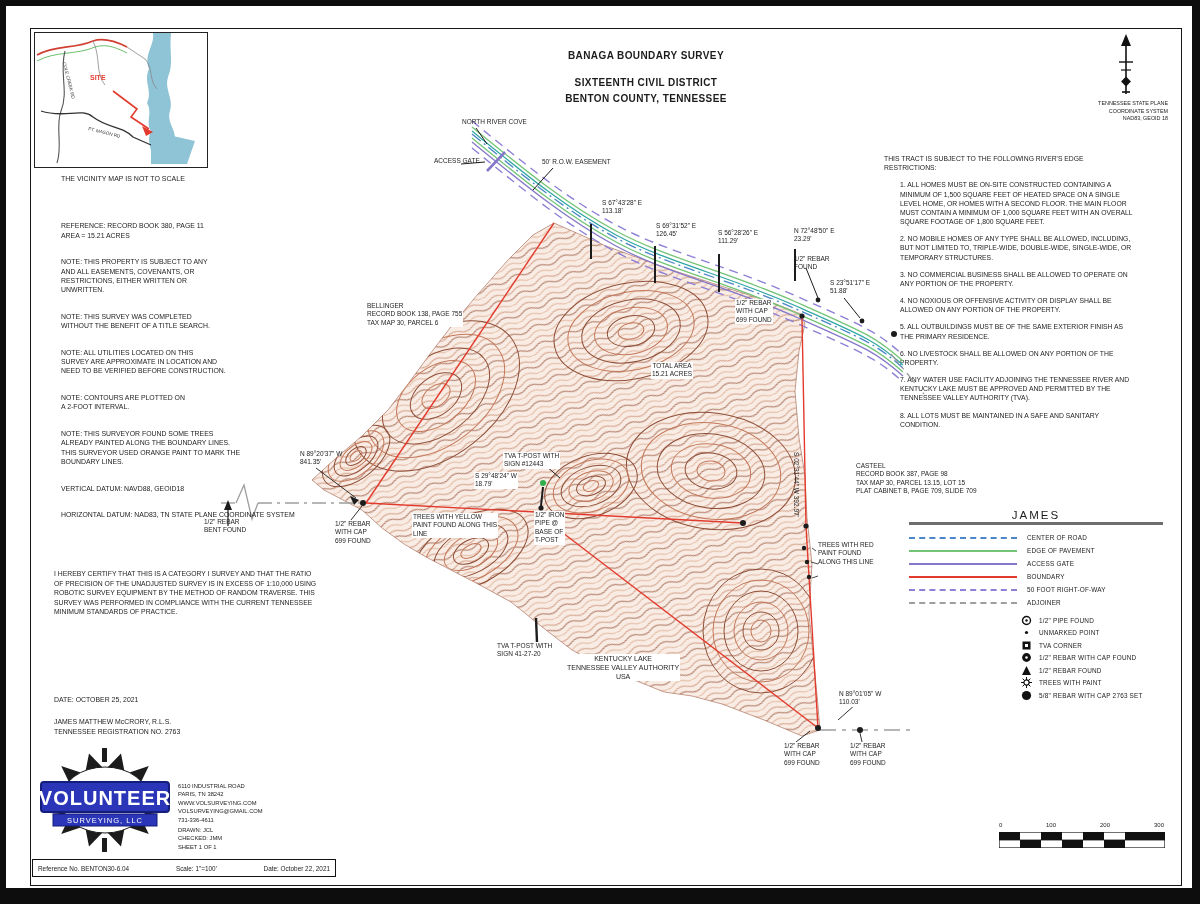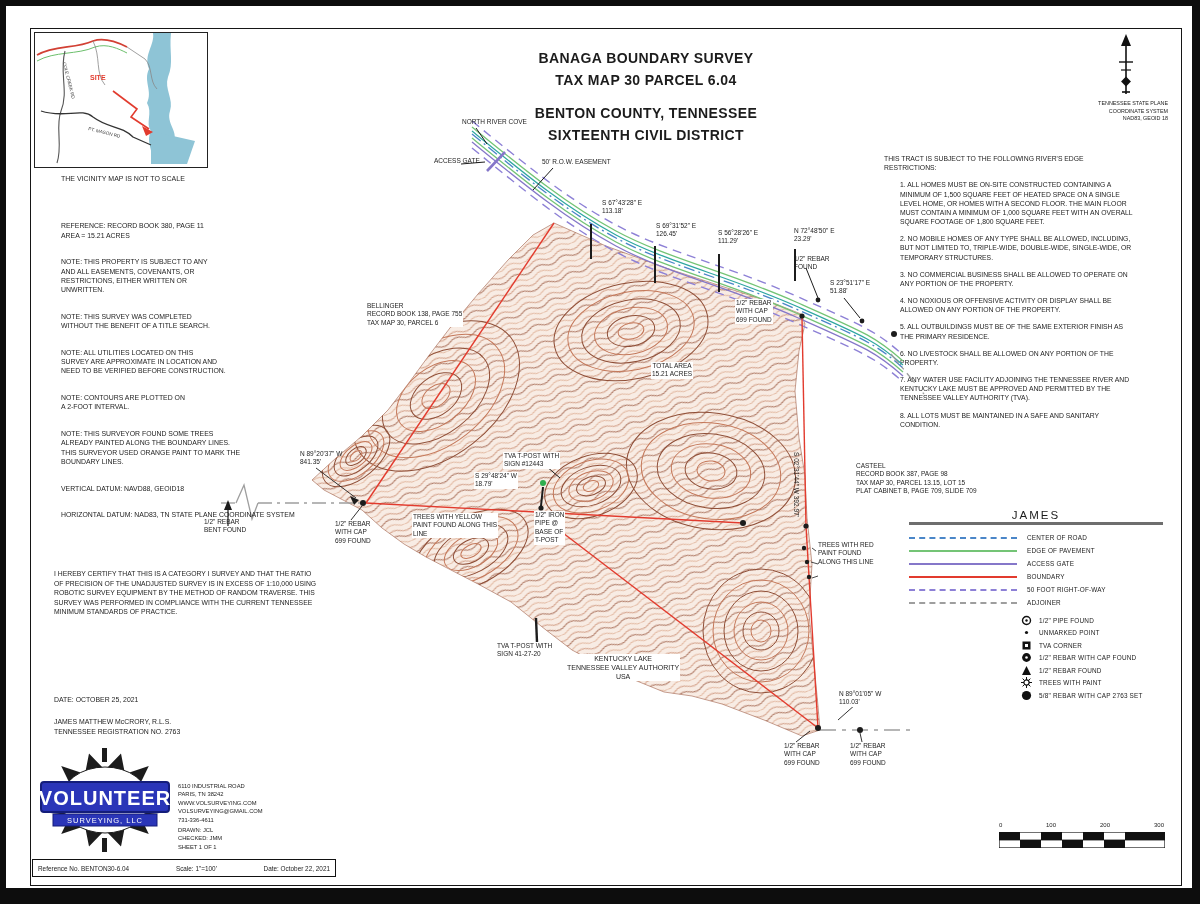--- a/index.html
+++ b/index.html
@@ -9,21 +9,21 @@
   .inner-frame{position:absolute;left:24px;top:22px;width:1150px;height:856px;
     border:1.5px solid #161616;pointer-events:none;}
   .abs{position:absolute;}
   .ml{position:absolute;font-size:6.5px;line-height:1.3;color:#1d1d1d;white-space:pre-line;z-index:3;}
   .masked{background:#fff;padding:0 1px;}
   .ctr{text-align:center;}
   .tiny{font-size:5.8px;}
   .notes{font-size:6.9px;line-height:1.35;white-space:pre-line;}
   .notes p{margin:0 0 8px 0;}
   .title-block{position:absolute;left:430px;top:42px;width:420px;text-align:center;
-    font-size:14px;line-height:1.5;letter-spacing:.4px;font-weight:bold;}
+    font-size:10px;line-height:1.5;letter-spacing:.4px;font-weight:bold;}
   .title-block div{margin-bottom:1px;}
   .gap{height:10px;}
   .vicinity-box{position:absolute;left:28px;top:26px;width:172px;height:134px;
     border:1.5px solid #222;z-index:2;background:#fff;overflow:hidden;}
   .legend{position:absolute;left:903px;top:503px;width:254px;z-index:3;}
   .legend-title{text-align:center;font-size:11.5px;letter-spacing:2px;}
   .legend-rule{border-top:3px solid #6e6e6e;margin:1px 0 6px 0;}
   .legend-row{display:flex;align-items:center;height:13px;}
   .legend-sample{width:108px;margin-right:10px;border-top-width:2px;}
   .ls-solid{border-top-style:solid;}
@@ -205,24 +205,23 @@
       <polygon points="118,99 107,93 111,103" fill="#e23b2e"></polygon>
     </svg>
   </div>
   <div class="abs" style="left:84px;top:68px;color:#e23b2e;font-size:7px;font-weight:bold;z-index:3;">SITE</div>
   <div class="abs tiny" style="left:82px;top:124px;transform:rotate(14deg);color:#444;font-size:4.6px;z-index:3;">PT. MASON RD</div>
   <div class="abs tiny" style="left:44px;top:72px;transform:rotate(76deg);color:#444;font-size:4.6px;z-index:3;">COLE CREEK RD</div>
   <div class="ml" style="left:55px;top:168px;font-size:7px;">THE VICINITY MAP IS NOT TO SCALE</div>
 
   <div class="title-block">
     <div>BANAGA BOUNDARY SURVEY</div>
-    <div>TAX MAP 30 PARCEL 6.04</div>
     <div class="gap"></div>
+    <div>SIXTEENTH CIVIL DISTRICT</div>
     <div>BENTON COUNTY, TENNESSEE</div>
-    <div>SIXTEENTH CIVIL DISTRICT</div>
   </div>
 
   <svg class="abs" style="left:1106px;top:28px;z-index:3;" width="28" height="64" viewBox="0 0 28 64">
     <line x1="14" y1="8" x2="14" y2="60" stroke="#111" stroke-width="1.6"></line>
     <polygon points="14,0 9,12 19,12" fill="#111"></polygon>
     <line x1="7" y1="28" x2="21" y2="28" stroke="#111" stroke-width="1.4"></line>
     <line x1="9" y1="36" x2="19" y2="36" stroke="#111" stroke-width="1.2"></line>
     <rect x="10.5" y="44" width="7" height="7" transform="rotate(45 14 47.5)" fill="#111"></rect>
     <line x1="10" y1="58" x2="18" y2="58" stroke="#111" stroke-width="1.6"></line>
   </svg>

